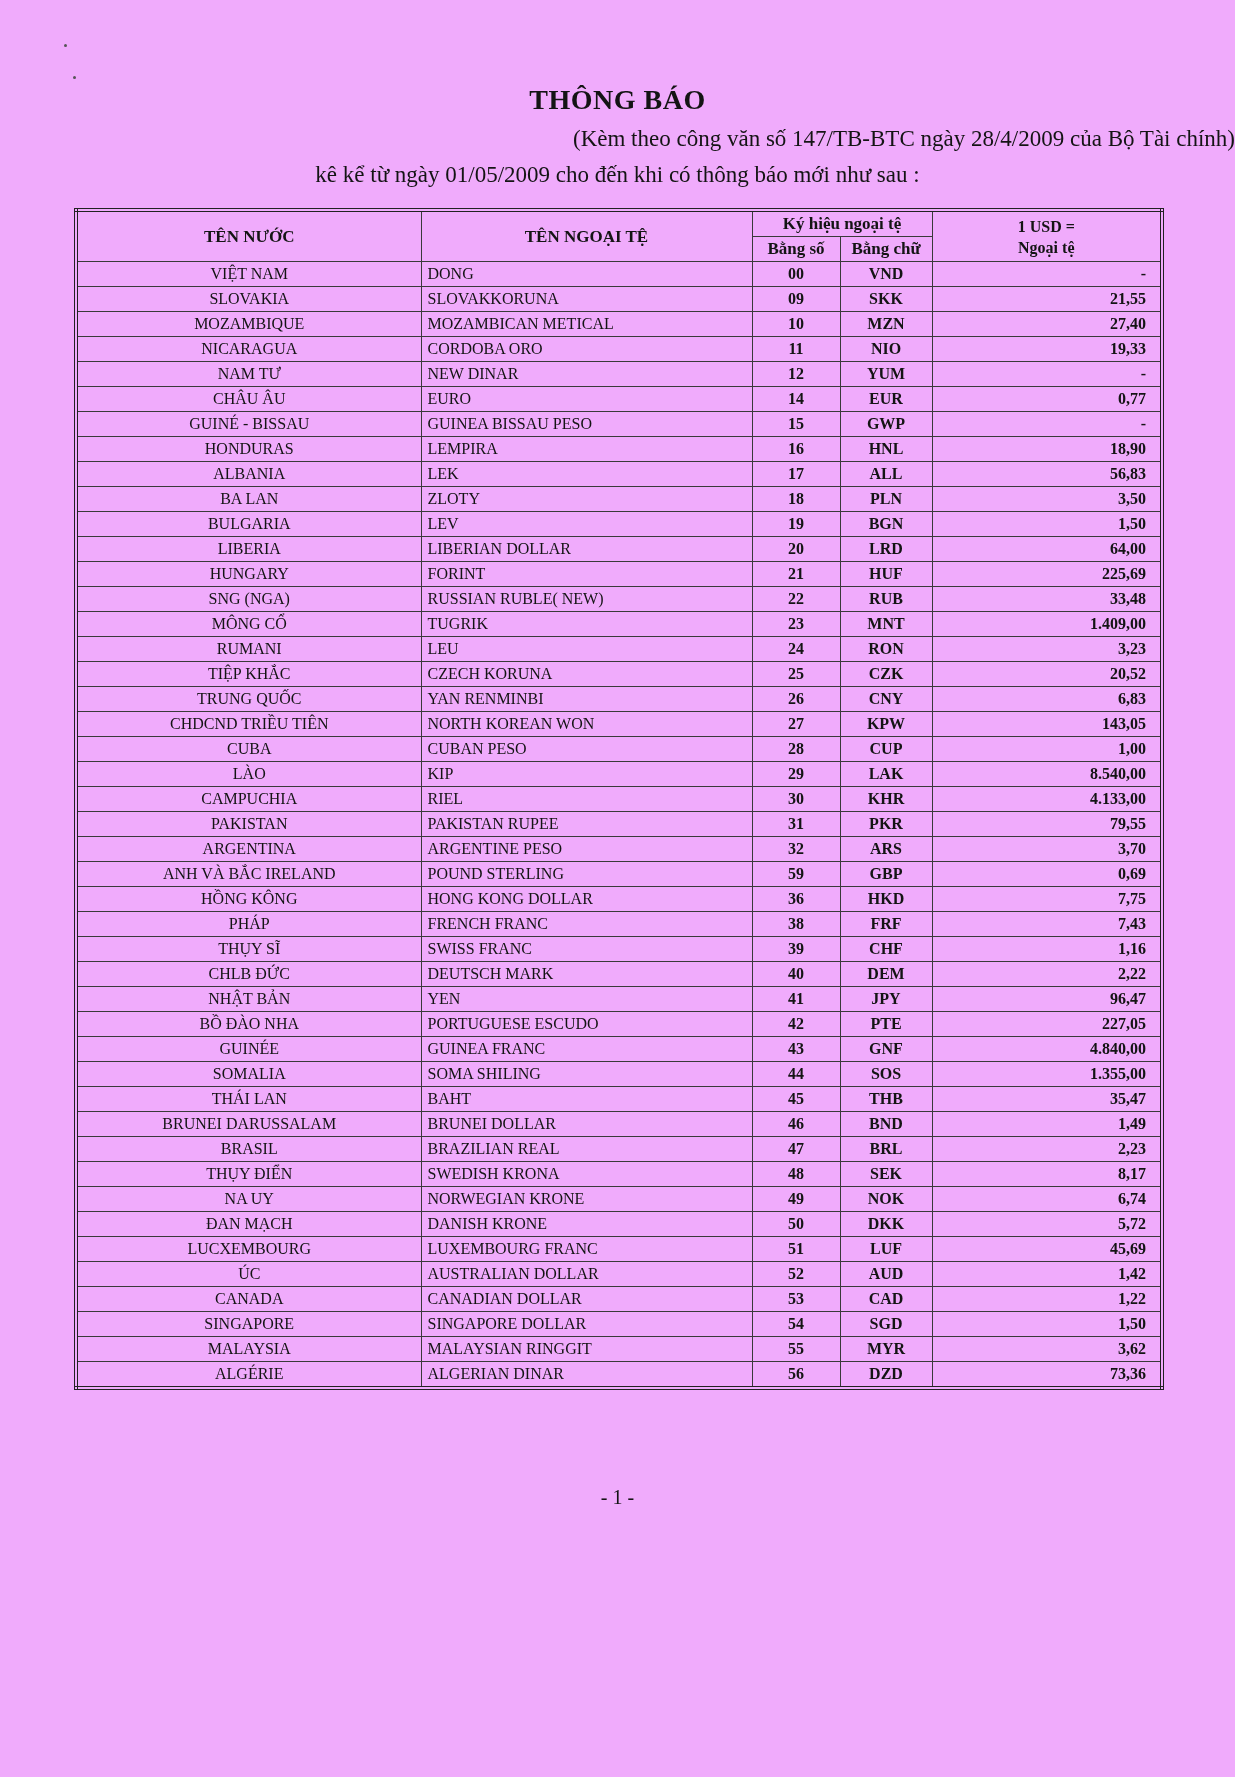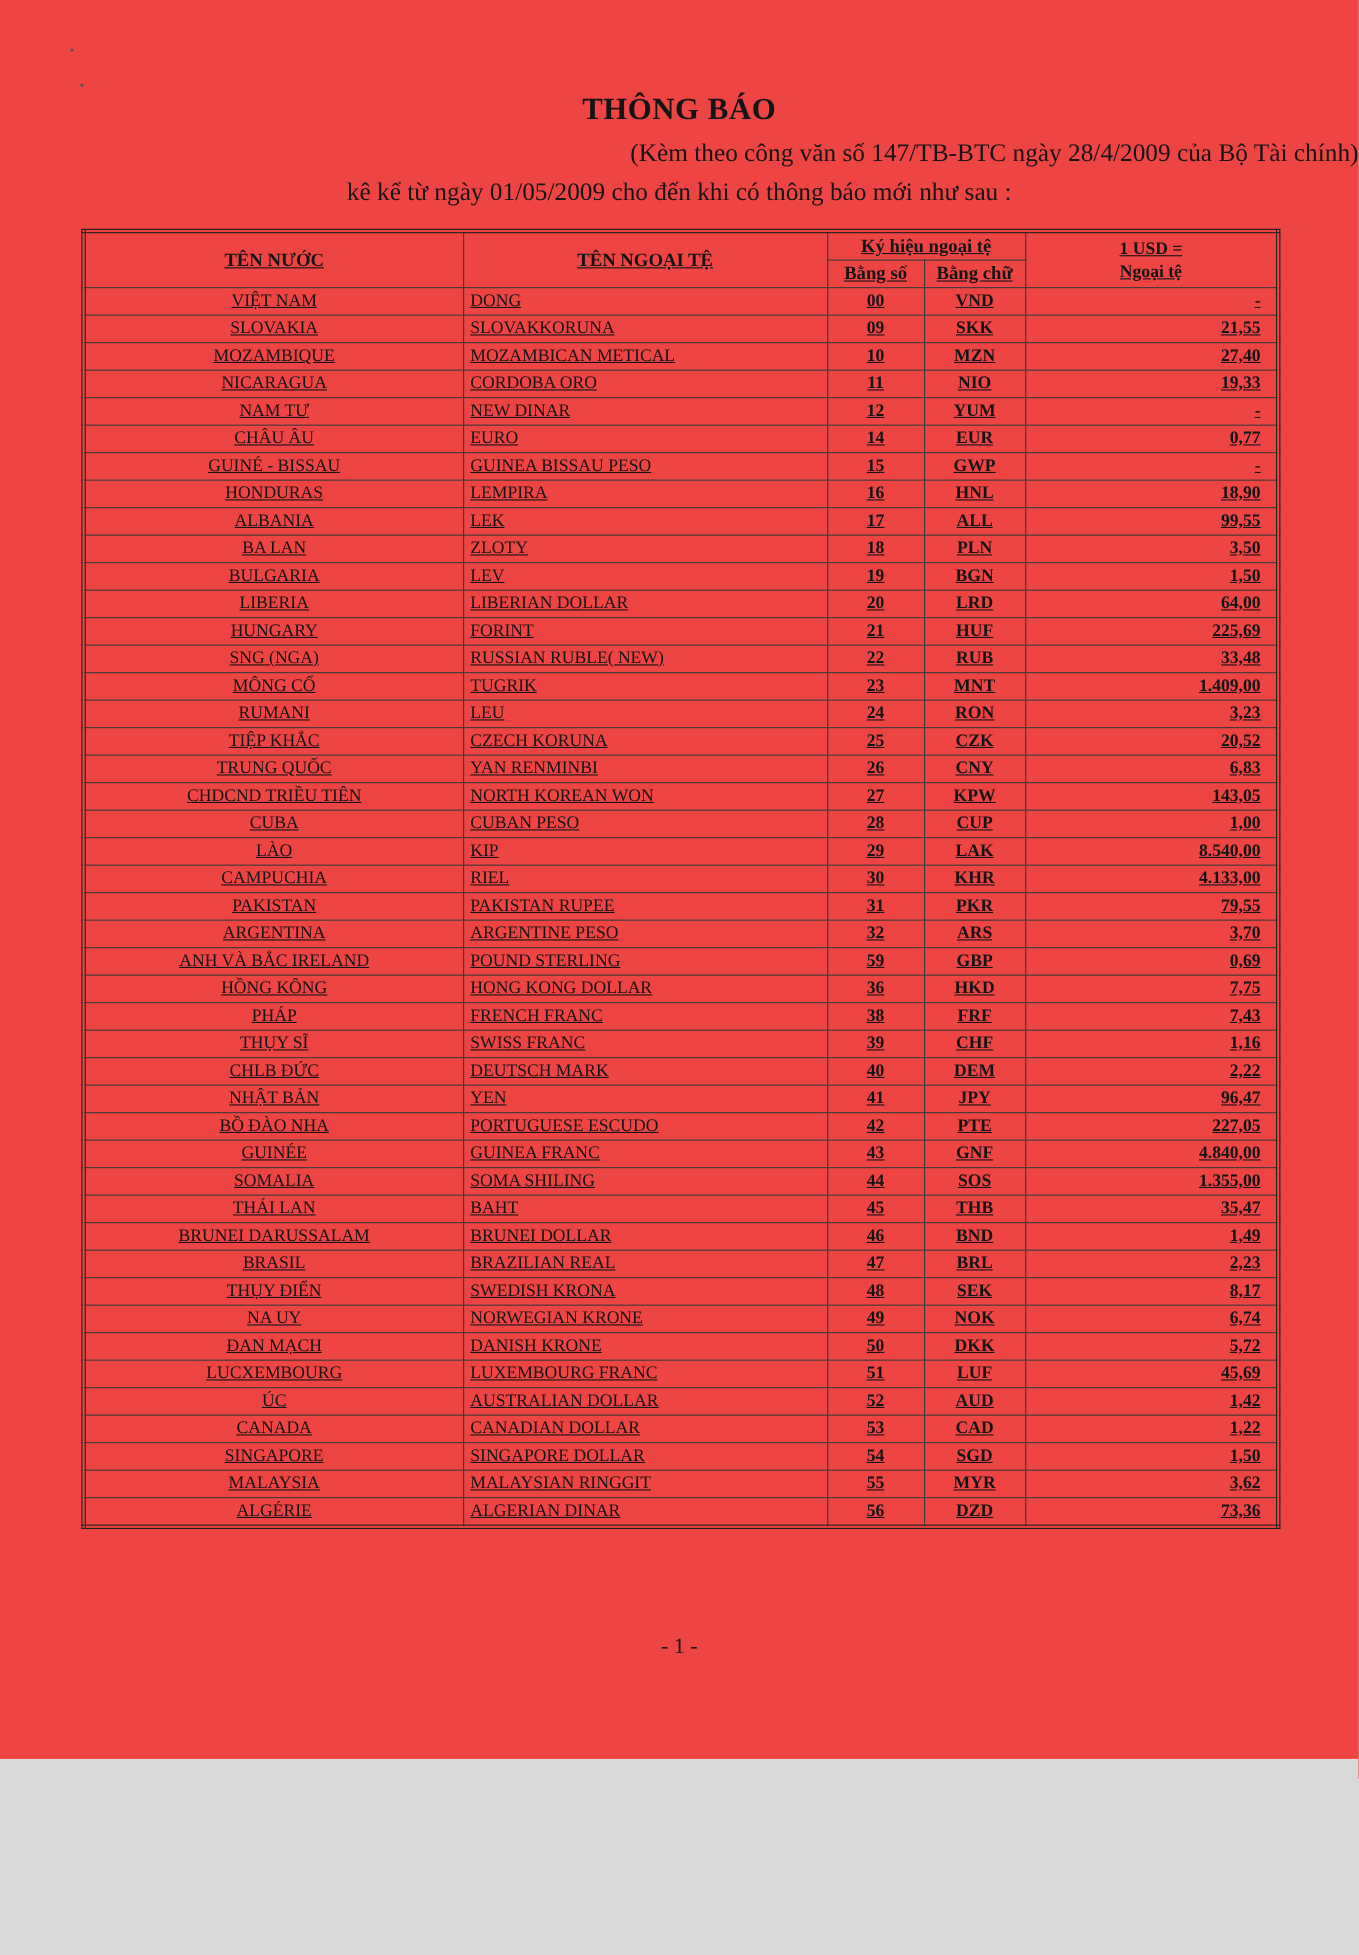--- a/index.html
+++ b/index.html
@@ -1,22 +1,22 @@
 <!DOCTYPE html>
 <html><head>
 <meta charset="utf-8">
 <style>
   html, body { margin: 0; padding: 0; }
   body { background: #d9d9d9; }
   .page {
     position: relative;
     width: 1235px;
-    height: 1599px;
+    height: 1777px;
     margin: 0 auto;
-    background: #ef4444;
+    background: #f0abfc;
     font-family: "Liberation Serif", "DejaVu Serif", serif;
     color: #141414;
     overflow: hidden;
   }
   .scan-dot {
     position: absolute;
     width: 3px; height: 3px;
     background: #555; border-radius: 50%;
   }
   .doc-title {
@@ -37,21 +37,20 @@
     text-align: center;
     font-size: 23px;
     line-height: 34px;
   }
   .rates-table {
     margin: 16px 0 0 74px;
     border-collapse: collapse;
     table-layout: fixed;
     width: 1086px;
     border: 4px double #222;
-    text-decoration: underline;
   }
   .rates-table th, .rates-table td {
     border: 1px solid #3a3a3a;
     overflow: hidden;
     white-space: nowrap;
   }
   .rates-table thead th {
     font-size: 17px;
     font-weight: bold;
     text-align: center;
@@ -172,21 +171,21 @@
           <td class="col-currency">LEMPIRA</td>
           <td class="col-num">16</td>
           <td class="col-alpha">HNL</td>
           <td class="col-rate">18,90</td>
         </tr>
         <tr>
           <td class="col-country">ALBANIA</td>
           <td class="col-currency">LEK</td>
           <td class="col-num">17</td>
           <td class="col-alpha">ALL</td>
-          <td class="col-rate">99,55</td>
+          <td class="col-rate">56,83</td>
         </tr>
         <tr>
           <td class="col-country">BA LAN</td>
           <td class="col-currency">ZLOTY</td>
           <td class="col-num">18</td>
           <td class="col-alpha">PLN</td>
           <td class="col-rate">3,50</td>
         </tr>
         <tr>
           <td class="col-country">BULGARIA</td>

